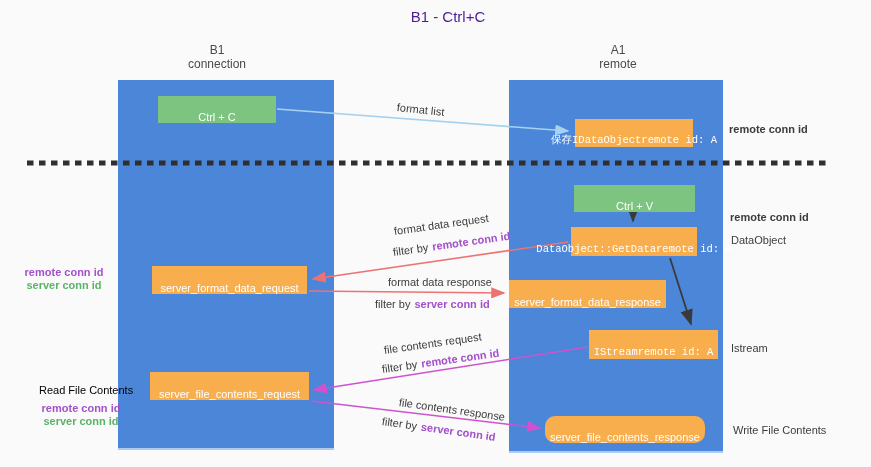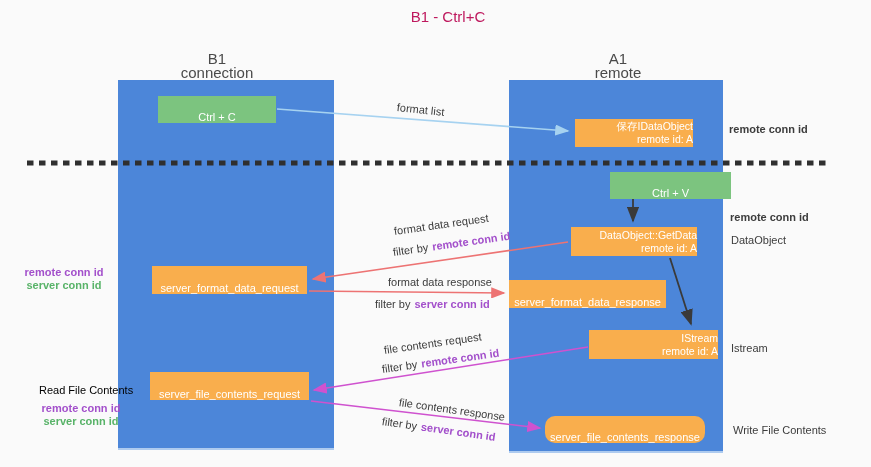--- a/index.html
+++ b/index.html
@@ -1,26 +1,26 @@
 <!DOCTYPE html>
 <html><head>
 <meta charset="utf-8">
 <style>
   html,body{margin:0;padding:0;background:#fafafa;font-family:"Liberation Sans",sans-serif;}
   .canvas{position:relative;width:871px;height:467px;background:#fafafa;overflow:hidden;}
-  .title{position:absolute;left:338px;top:7px;width:220px;text-align:center;font-size:15px;line-height:19px;color:#be185d;}
-  .colhead{position:absolute;top:52px;width:100px;text-align:center;font-size:15px;line-height:14px;color:#4a4a4a;}
+  .title{position:absolute;left:338px;top:7px;width:220px;text-align:center;font-size:15px;line-height:19px;color:#4c1d95;}
+  .colhead{position:absolute;top:43px;width:100px;text-align:center;font-size:12px;line-height:14px;color:#4a4a4a;}
   .col{position:absolute;top:80px;background:#4c86d9;border-bottom:2px solid #aecbef;}
   .col-b1{left:118px;width:216px;height:368px;}
   .col-a1{left:509px;width:214px;height:371px;}
   .overlay{position:absolute;left:0;top:0;pointer-events:none;}
   .box{position:absolute;display:flex;align-items:flex-end;justify-content:center;color:#fff;font-size:11px;text-align:center;white-space:nowrap;}
   .orange{background:#f9ae4d;}
   .greenbox{background:#7cc47f;}
-  .twoline{flex-direction:column;font-size:10.5px;line-height:13px;}
+  .twoline{font-size:10.5px;line-height:13px;font-family:Liberation Mono, monospace;}
   .alabel{position:absolute;font-size:11px;color:#3c3c3c;white-space:nowrap;transform-origin:left center;}
   .rotneg{transform:rotate(-8deg);}
   .rotpos{transform:rotate(8deg);}
   .rot6{transform:rotate(6deg);}
   .filter{display:flex;gap:4px;}
   .purple{color:#a350cb;font-weight:bold;}
   .greent{color:#58b368;font-weight:bold;}
   .side{position:absolute;font-size:11px;color:#3c3c3c;white-space:nowrap;line-height:13px;}
   .sideb{font-weight:bold;}
   .stack{position:absolute;width:84px;text-align:center;font-size:11px;line-height:13px;white-space:nowrap;}
@@ -73,21 +73,21 @@
 
   <div class="box greenbox" style="left:158px;top:96px;width:118px;height:27px;">
     <span>Ctrl + C</span>
   </div>
 
   <div class="box orange twoline" style="left:575px;top:119px;width:118px;height:28px;">
     <span>保存IDataObject</span>
     <span>remote id: A</span>
   </div>
 
-  <div class="box greenbox" style="left:574px;top:172px;width:121px;height:27px;margin-left:36px;">
+  <div class="box greenbox" style="left:574px;top:185px;width:121px;height:27px;">
     <span>Ctrl + V</span>
   </div>
 
   <div class="box orange twoline" style="left:571px;top:227px;width:126px;height:29px;">
     <span>DataObject::GetData</span>
     <span>remote id: A</span>
   </div>
 
   <div class="box orange" style="left:152px;top:266px;width:155px;height:28px;">
     <span>server_format_data_request</span>

